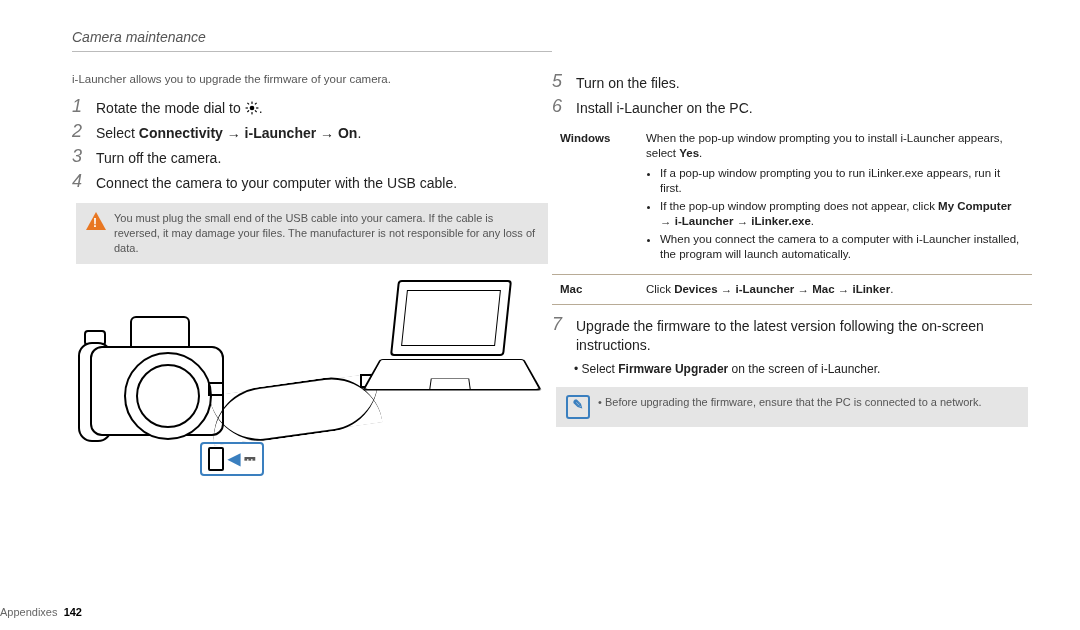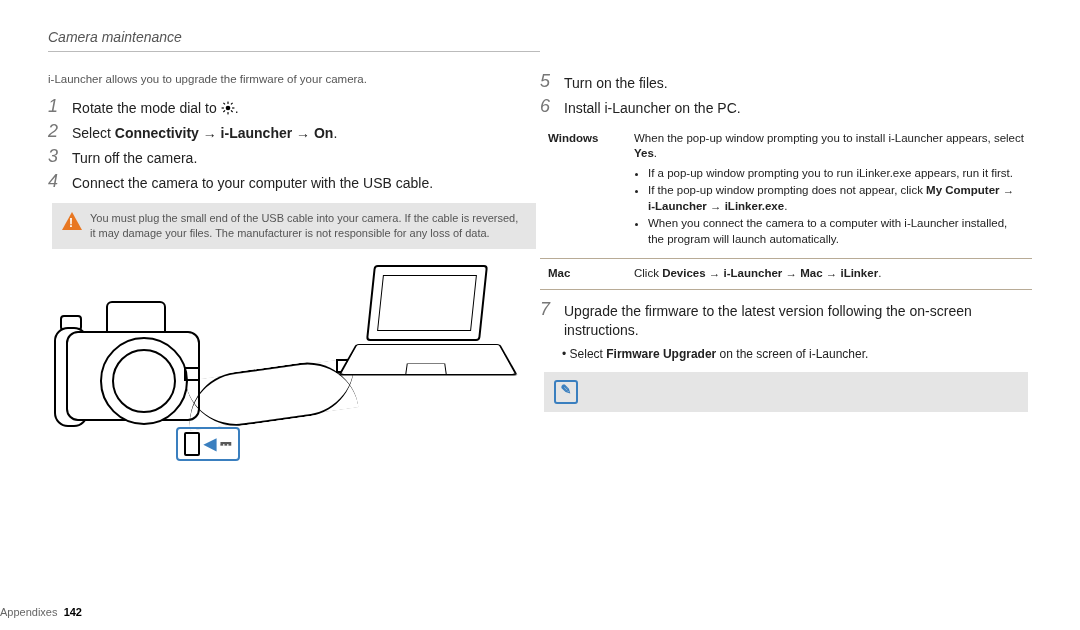--- a/index.html
+++ b/index.html
@@ -16,20 +16,21 @@
     font-family:"Segoe UI","Helvetica Neue",Arial,sans-serif;
     color:var(--text);
     font-size:13px;
     line-height:1.35;
     position:relative;
     box-sizing:border-box;
   }
   .page{
     padding:28px 48px 18px 48px;
     display:flex;
+    margin-left:24px;
   }
   .col{flex:1;min-width:0;}
   .breadcrumb{
     font-style:italic;
     color:var(--muted);
     font-size:14px;
     border-bottom:1px solid #bbb;
     padding-bottom:4px;
     margin-bottom:20px;
   }
@@ -230,20 +231,21 @@
       <div class="step-num">7</div>
       <div class="step-body">Upgrade the firmware to the latest version following the on-screen instructions.</div>
     </div>
     <div class="sub">
       • <span>Select </span><span class="stepb">Firmware Upgrader</span><span> on the screen of i-Launcher.</span>
     </div>
 
     <div class="callout">
       <div class="ic noteic">✎</div>
       <div>
+        <div>• <span>Before upgrading the firmware, ensure that the PC is connected to a network.</span></div>
       </div>
     </div>
   </div>
 </div>
 
 <div class="footer">
   <span>Appendixes</span>&nbsp;&nbsp;<span class="pg">142</span>
 </div>
 
 </body></html>

